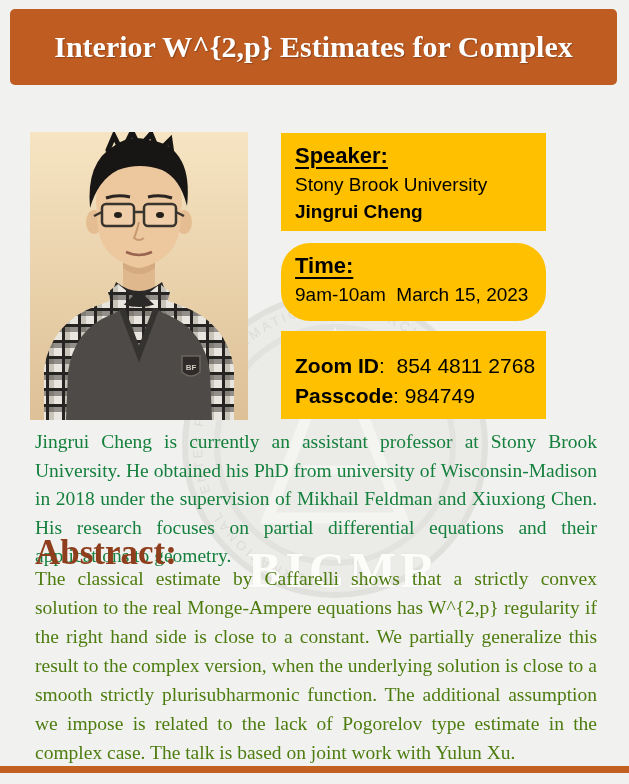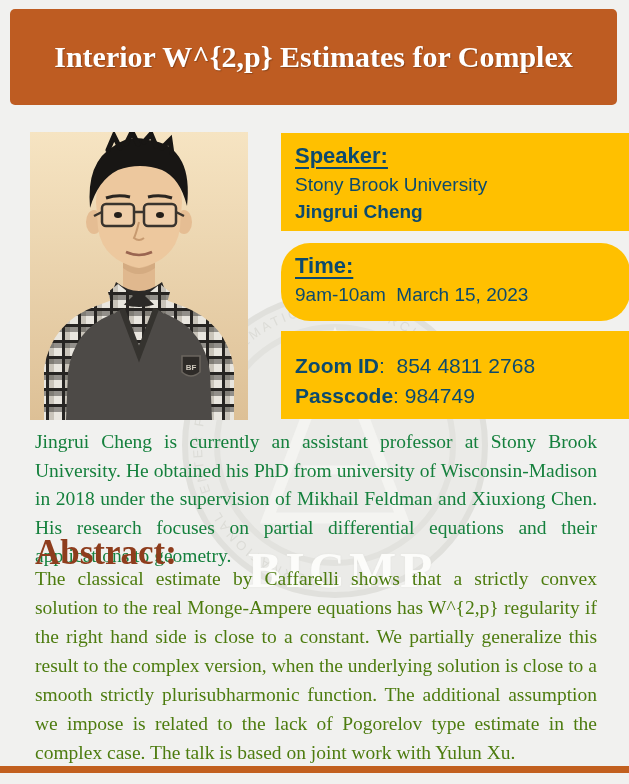--- a/index.html
+++ b/index.html
@@ -21,41 +21,41 @@
     position:absolute;left:248px;top:541px;z-index:1;
     font-family:Liberation Serif, serif;
     font-weight:bold;font-size:50px;letter-spacing:4px;
     color:rgba(253,253,251,0.95);
     text-shadow:0 0 2px rgba(220,220,216,0.6);
     pointer-events:none;
   }
 
   
   .header{
-    position:absolute;left:10px;top:9px;width:607px;height:96px;
+    position:absolute;left:10px;top:9px;width:607px;height:76px;
     background:#be5c22;border-radius:5px;
     display:flex;flex-direction:column;justify-content:center;align-items:center;
     z-index:2;
   }
   .header .title-line{
     color:#ffffff;font-weight:bold;font-size:30px;line-height:40px;
     font-family:"Liberation Serif",serif;text-align:center;
     text-shadow:1px 1px 1px rgba(0,0,0,0.25);
   }
 
   
   .photo{
     position:absolute;left:30px;top:132px;width:218px;height:288px;z-index:2;
   }
   .photo svg{display:block;}
 
   
   .infobox{
-    position:absolute;left:281px;width:349px;background:#ffc000;
-    color:#0c4a6e;font-family:"Liberation Sans",sans-serif;
+    position:absolute;left:281px;width:265px;background:#ffc000;
+    color:#000000;font-family:"Liberation Sans",sans-serif;
     padding:8px 0 8px 14px;box-sizing:border-box;z-index:2;
   }
   .box-speaker{top:133px;height:98px;}
   .box-time{top:243px;height:78px;border-radius:29px;}
   .box-zoom{top:331px;height:88px;display:flex;flex-direction:column;justify-content:flex-end;}
   .infobox .hd{
     font-weight:bold;font-size:22px;line-height:30px;
     text-decoration:underline;text-underline-offset:4px;text-decoration-thickness:2px;
   }
   .infobox .ln{font-size:19px;line-height:27px;}

